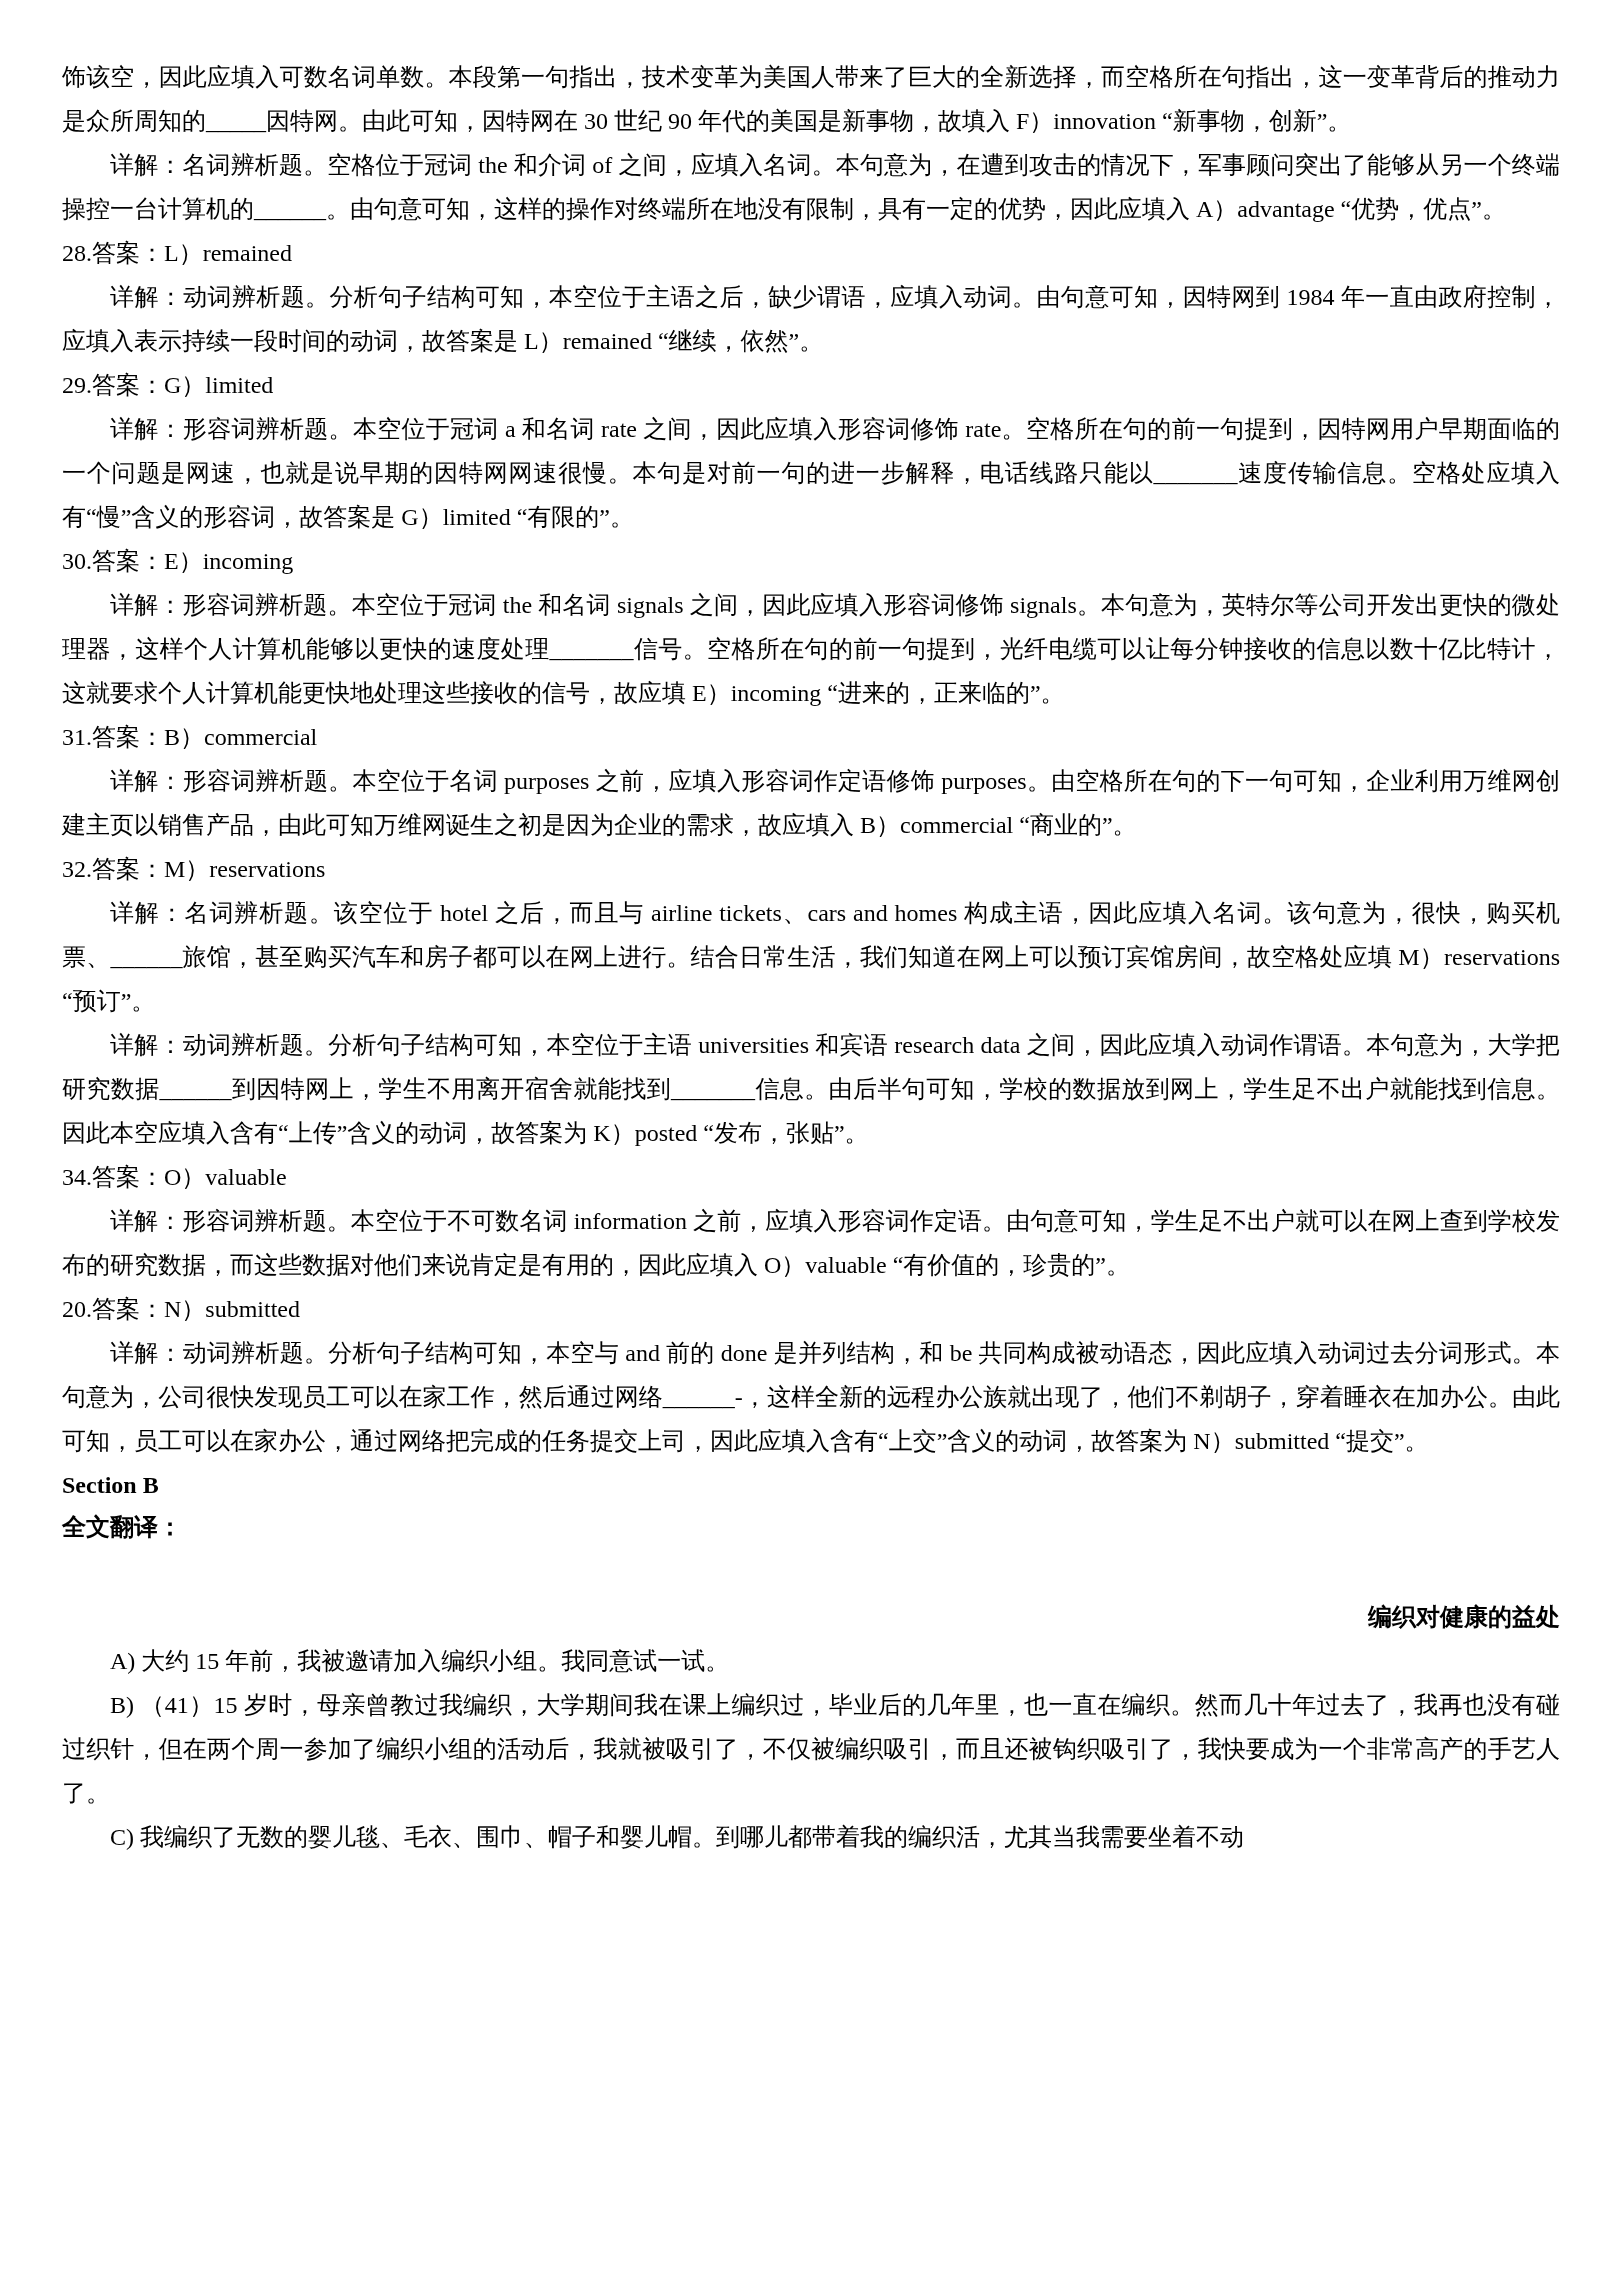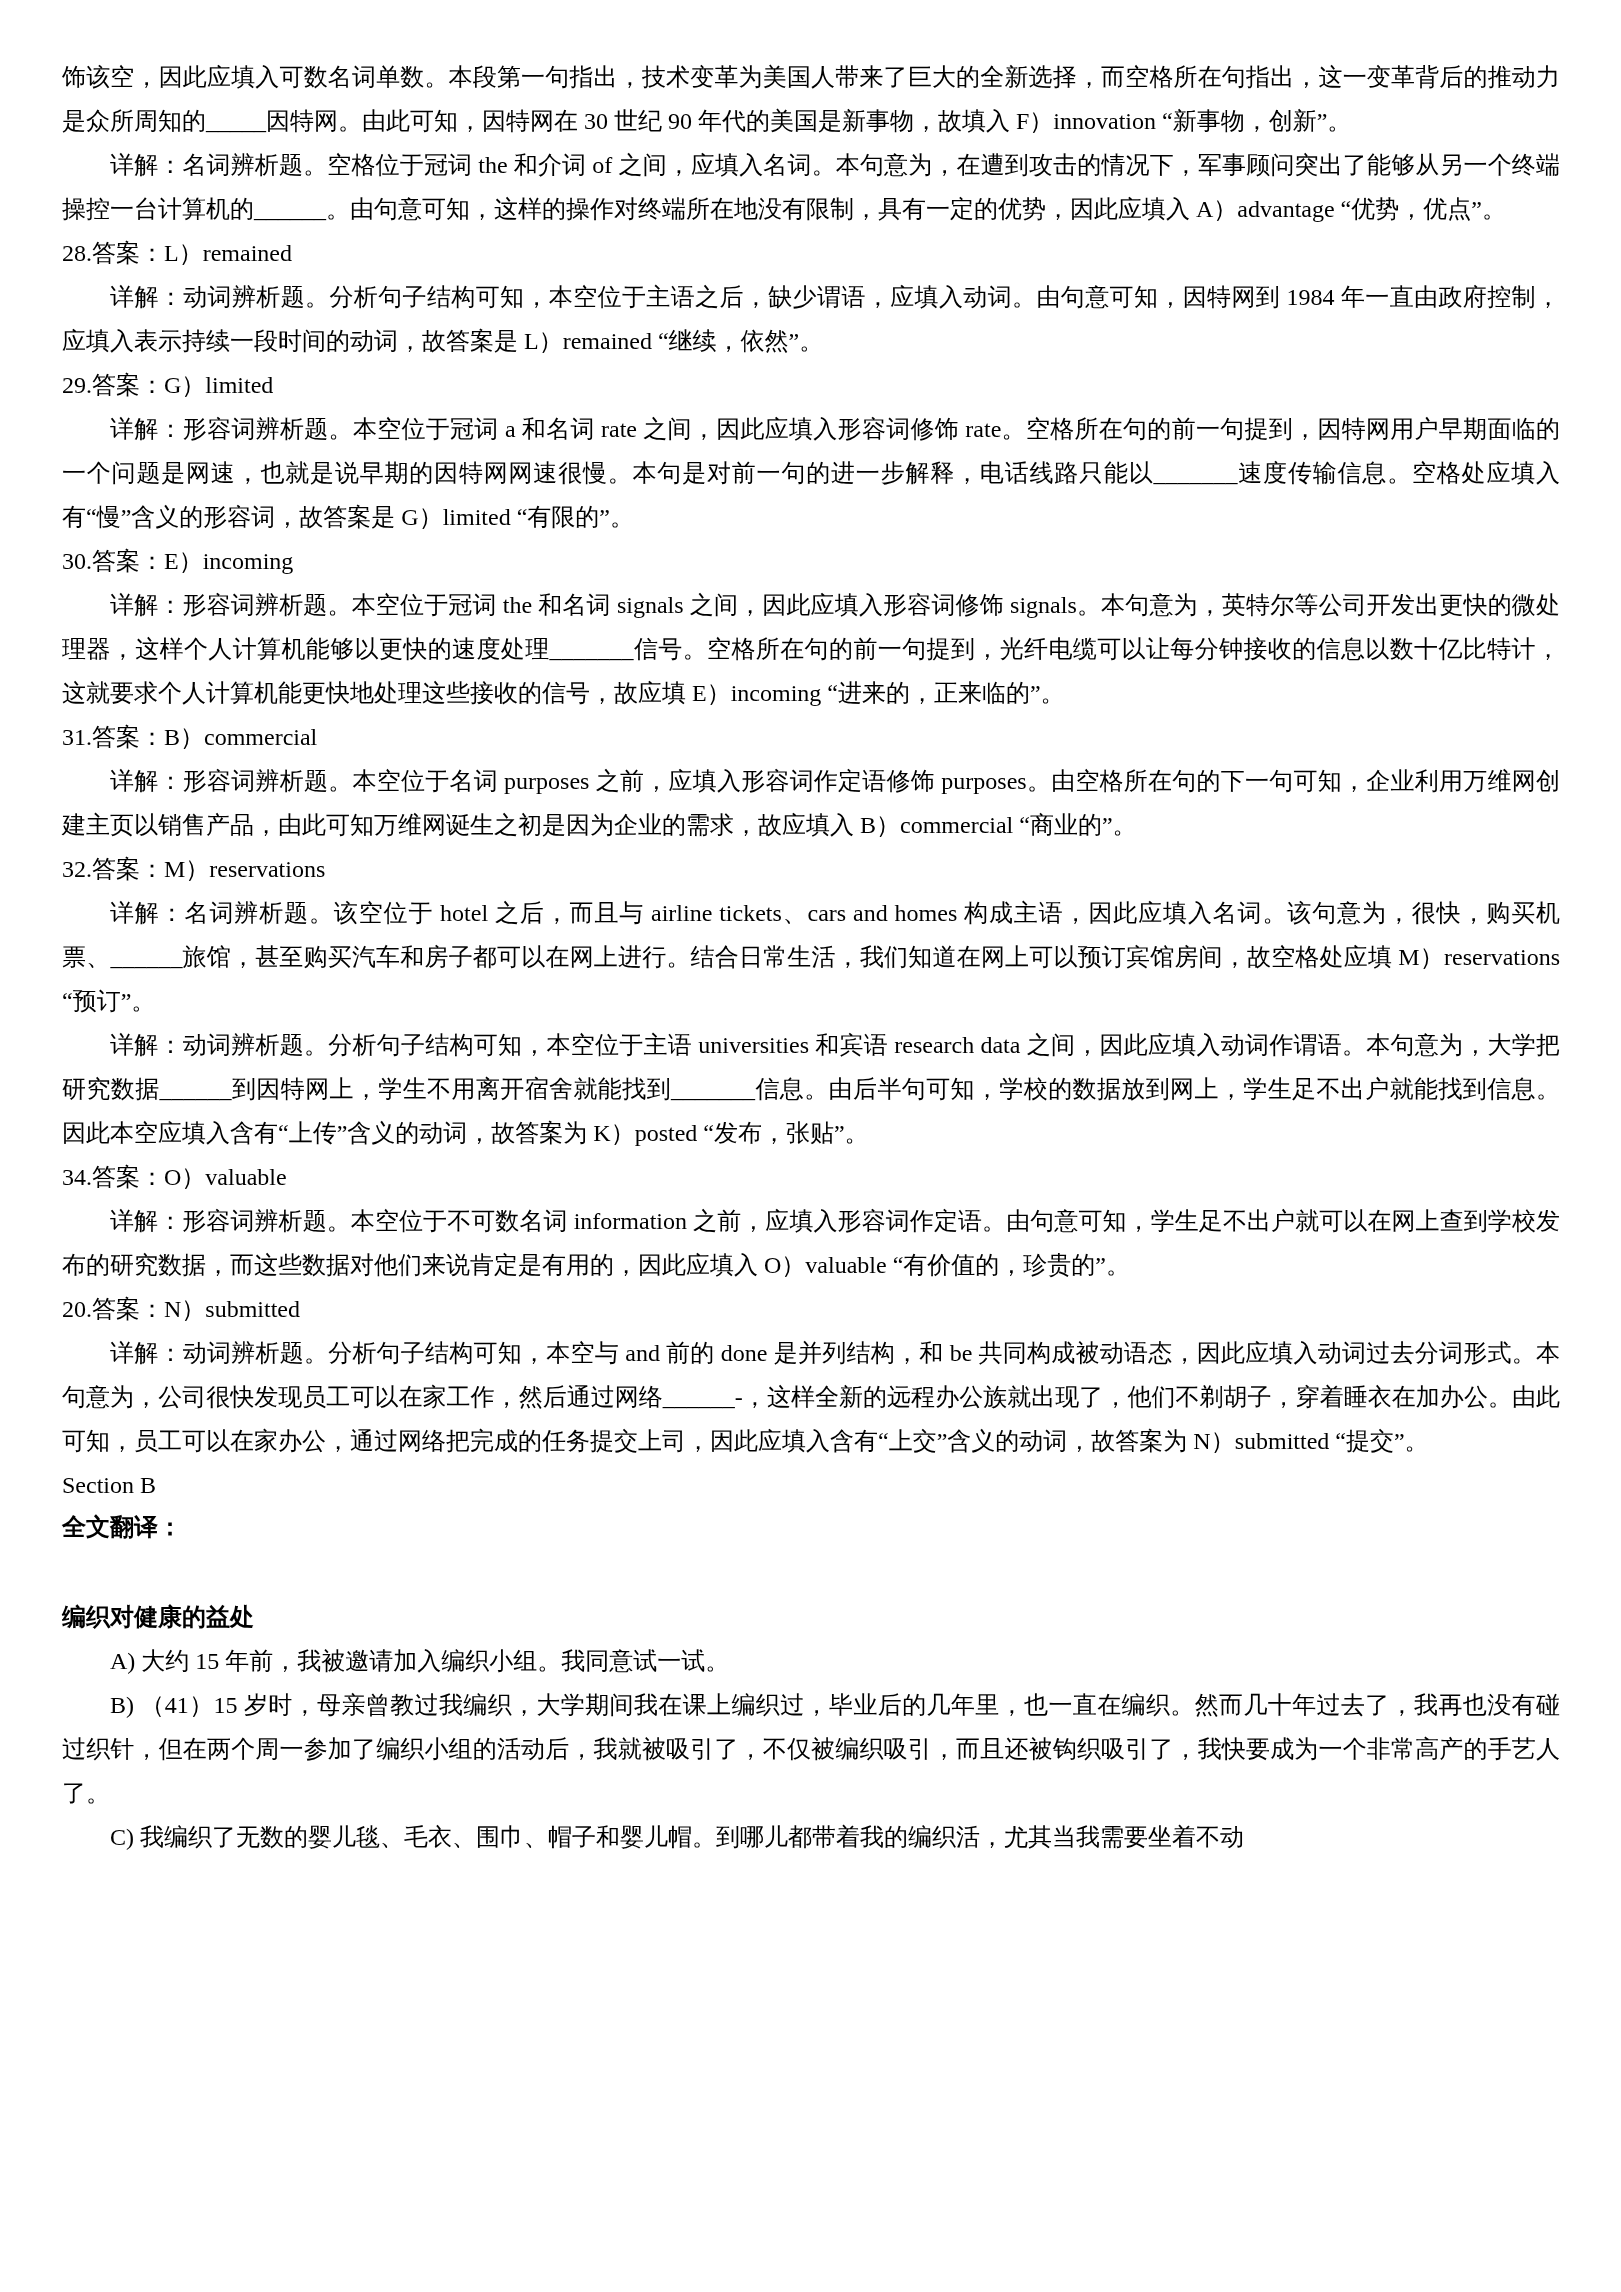--- a/index.html
+++ b/index.html
@@ -30,30 +30,30 @@
   .detail {
     text-indent: 2em;
   }
   .indent {
     text-indent: 2em;
   }
   .answer-label {
     text-indent: 0;
   }
   .bold-serif {
-    font-weight: normal;
+    font-weight: bold;
   }
   .bold-sans {
     font-weight: bold;
     font-family: Liberation Mono, monospace;
   }
   .center-title {
     font-weight: bold;
     font-family: "Liberation Sans", "DejaVu Sans", sans-serif;
-    text-align: left;
+    text-align: right;
     text-indent: 0;
     margin-top: 44px;
   }
 </style>
 </head>
 <body>
 
 <div class="page">
 
   <p class="para">饰该空，因此应填入可数名词单数。本段第一句指出，技术变革为美国人带来了巨大的全新选择，而空格所在句指出，这一变革背后的推动力是众所周知的_____因特网。由此可知，因特网在 30 世纪 90 年代的美国是新事物，故填入 F）innovation “新事物，创新”。</p>

